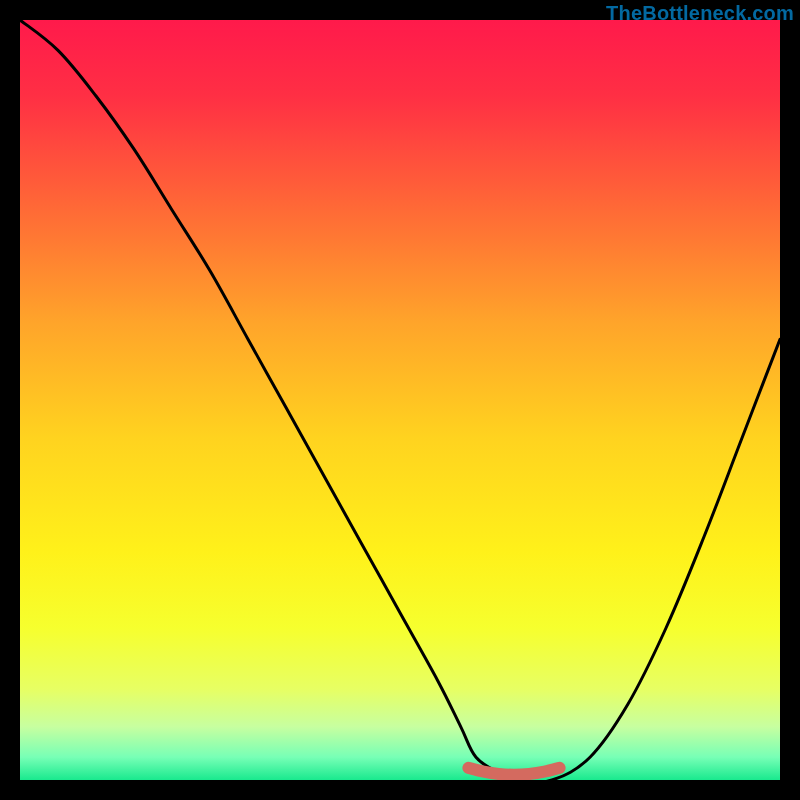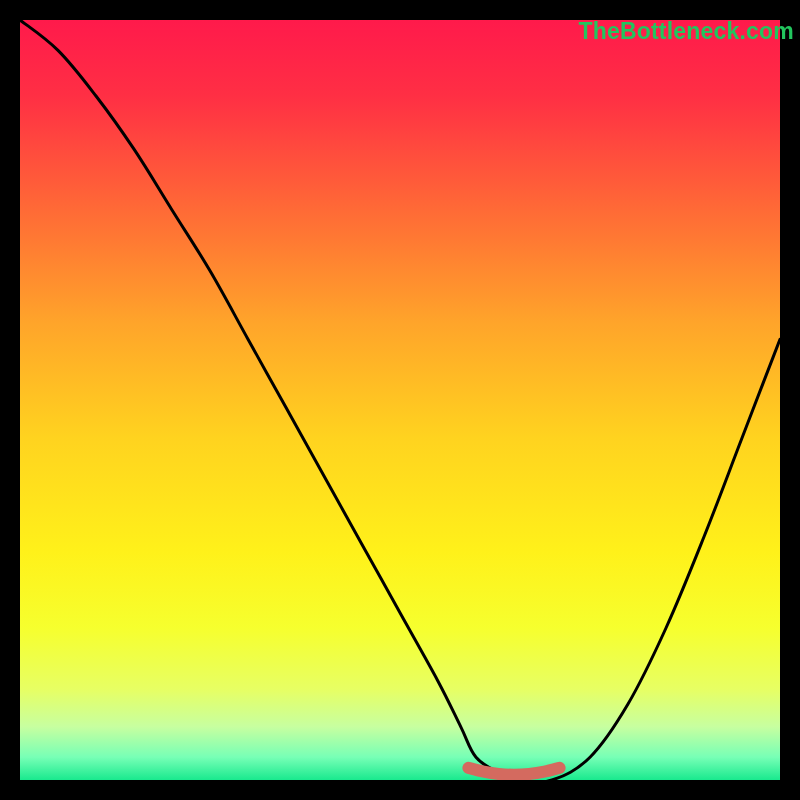--- a/index.html
+++ b/index.html
@@ -24,26 +24,25 @@
     top: 20px;
     width: 760px;
     height: 760px;
     overflow: hidden;
   }
   .watermark {
     position: absolute;
     top: 2px;
     right: 6px;
     font-family: Arial, Helvetica, sans-serif;
-    font-size: 23px;
+    font-size: 20px;
     font-weight: 600;
-    color: #22c55e;
+    color: #0369a1;
     letter-spacing: 0.2px;
     z-index: 50;
-    margin-top: 16px;
   }
   svg {
     display: block;
   }
 </style>
 </head>
 <body>
 
 <div class="frame">
 

